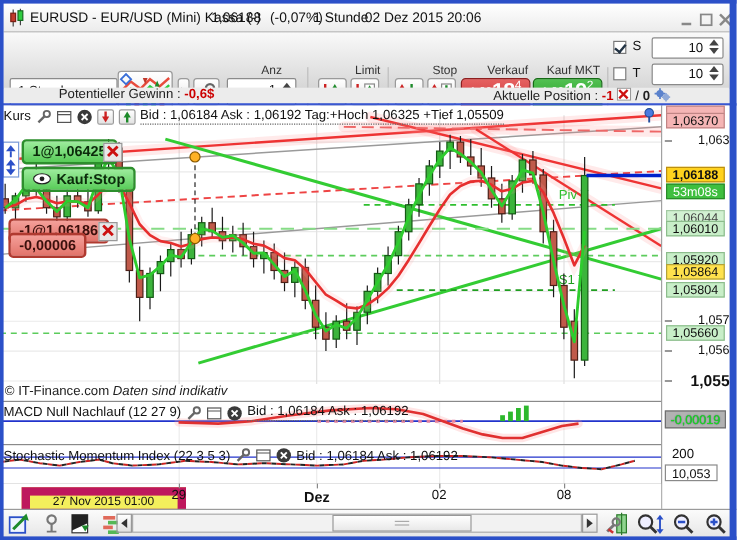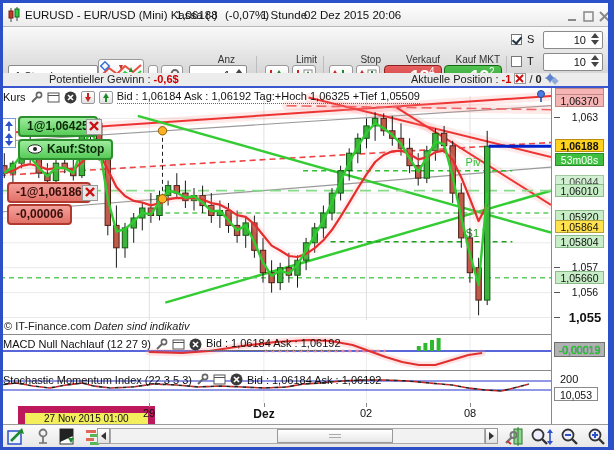--- a/index.html
+++ b/index.html
@@ -57,21 +57,21 @@
   #vdivider{left:551px;top:88px;width:1px;height:336px;background:#8a8a8a;z-index:8;}
   #pricescale{left:552px;top:88px;width:56px;height:336px;background:#fff;font-size:10.5px;z-index:9;}
   .axl{position:absolute;left:3px;width:49px;height:13px;line-height:13px;text-align:center;
        border:1px solid #999;color:#111;box-sizing:border-box;background:#fff;}
   .axl.pink{background:#f5b5b5;border-color:#c08585;}
   .axl.pink-partial{background:#f5b5b5;border-color:#c08585;height:8px;}
   .axl.green{background:#c8eec8;border-color:#8cbc8c;}
   .axl.yellow{background:#ffe24d;border-color:#b3a23a;}
   .axl.current{background:#ffd21e;border-color:#bb8e13;font-weight:bold;}
   .axl.countdown{background:#3fbf3f;border-color:#2a8a2a;color:#fff;}
-  .axl.tick,.axl.tick-bold{border:none;background:none;text-align:center;left:10px;width:46px;}
+  .axl.tick,.axl.tick-bold{border:none;background:none;text-align:right;left:10px;width:46px;}
   .axl.tick::before,.axl.tick-bold::before{content:'';position:absolute;left:-8px;top:6px;width:6px;height:1px;background:#555;}
   .axl.tick-bold{font-weight:bold;font-size:13px;}
   #macdval{position:absolute;left:2px;width:51px;height:15px;line-height:15px;text-align:center;
            background:#b2b2b2;border:1px solid #6f6f6f;color:#18e018;font-size:10.5px;
            text-shadow:0 0 1px #044;box-sizing:border-box;}
   #stoch200{position:absolute;left:8px;font-size:11px;color:#111;}
   #stochval{position:absolute;left:2px;width:44px;height:14px;line-height:14px;text-align:center;
             background:#fff;border:1px solid #8a8a8a;font-size:10.5px;color:#111;box-sizing:border-box;}
   
   .panelhead{position:absolute;font-size:11px;color:#111;white-space:nowrap;z-index:10;
@@ -501,21 +501,21 @@
   </div>
   <div class="olabel ored" style="left:7px;top:182px;">
     <span>-1@1,06186</span>
   </div>
   <div class="xbtn" style="left:82px;top:185px;">
     <svg width="10" height="10">
         <line x1="1" y1="1" x2="9" y2="9" stroke="#cc1111" stroke-width="2.4"></line>
         <line x1="9" y1="1" x2="1" y2="9" stroke="#cc1111" stroke-width="2.4"></line>
       </svg>
   </div>
-  <div class="olabel ored" style="left:7px;top:204px;">
+  <div class="olabel ored" style="left:7px;top:194px;">
     <span>-0,00006</span>
   </div>
 
   <div id="copyright">
     <span>© IT-Finance.com</span>
     <i>Daten sind indikativ</i>
   </div>
 
   <div class="hsep" style="top:334px;"></div>
   <svg id="macdsvg" width="551" height="37">

